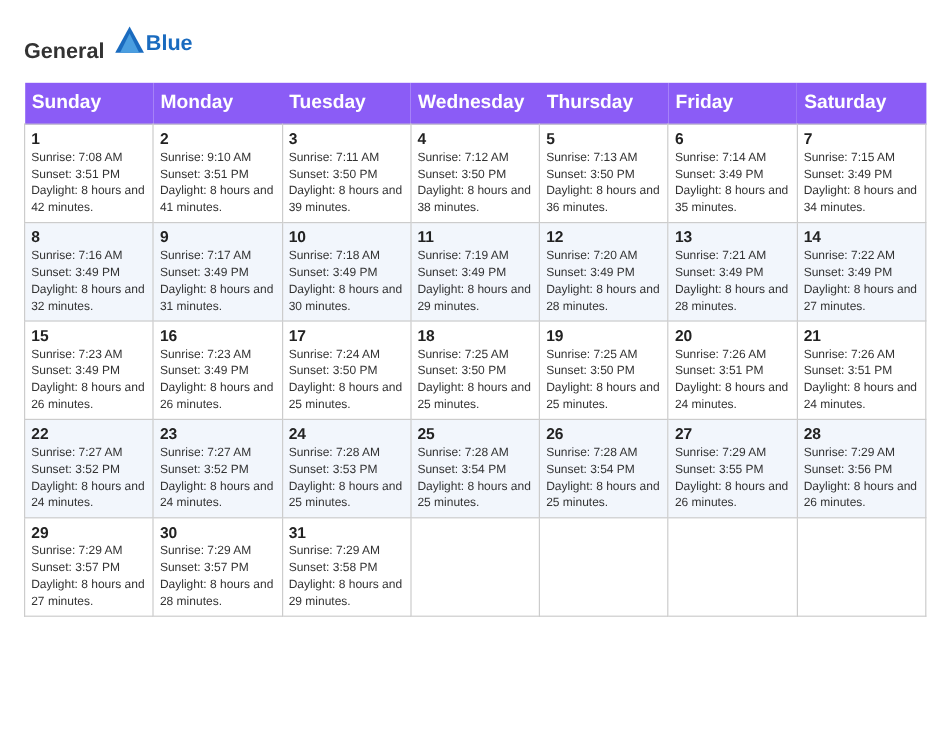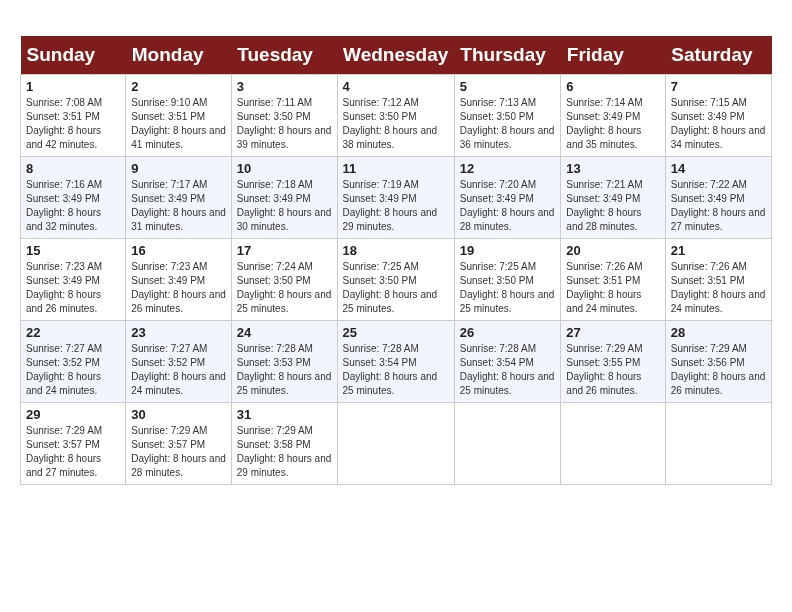--- a/index.html
+++ b/index.html
@@ -48,25 +48,25 @@
       font-size: 16px;
       color: #444;
       margin-top: 2px;
     }
     .calendar-table {
       width: 100%;
       border-collapse: collapse;
       font-size: 11px;
     }
     .calendar-table th {
-      background-color: #7f1d1d;
+      background-color: #8b5cf6;
       color: #fff;
       padding: 8px 6px;
       text-align: left;
-      font-size: 19px;
+      font-size: 16px;
       font-weight: bold;
     }
     .calendar-table td {
       border: 1px solid #ccc;
       vertical-align: top;
       padding: 4px 5px;
       width: 14.28%;
       height: 80px;
       background: #fff;
     }
@@ -86,20 +86,32 @@
       line-height: 1.4;
     }
     .empty-cell {
       background: #fff !important;
     }
   </style>
 </head>
 <body>
 
 <div class="header-area">
+  <div class="logo">
+    <div>
+      <span class="logo-text-general">General</span>
+      <svg class="logo-icon" viewBox="0 0 28 28">
+        <polygon points="14,2 26,24 2,24" fill="#1a6bbf"></polygon>
+        <polygon points="14,8 22,24 6,24" fill="#4a9ee0"></polygon>
+      </svg>
+    </div>
+    <div>
+      <span class="logo-text-blue">Blue</span>
+    </div>
+  </div>
   <div class="title-area">
   </div>
 </div>
 
 <table class="calendar-table">
   <thead>
     <tr id="header-row">
     <th>Sunday</th>
         <th>Monday</th>
         <th>Tuesday</th>

